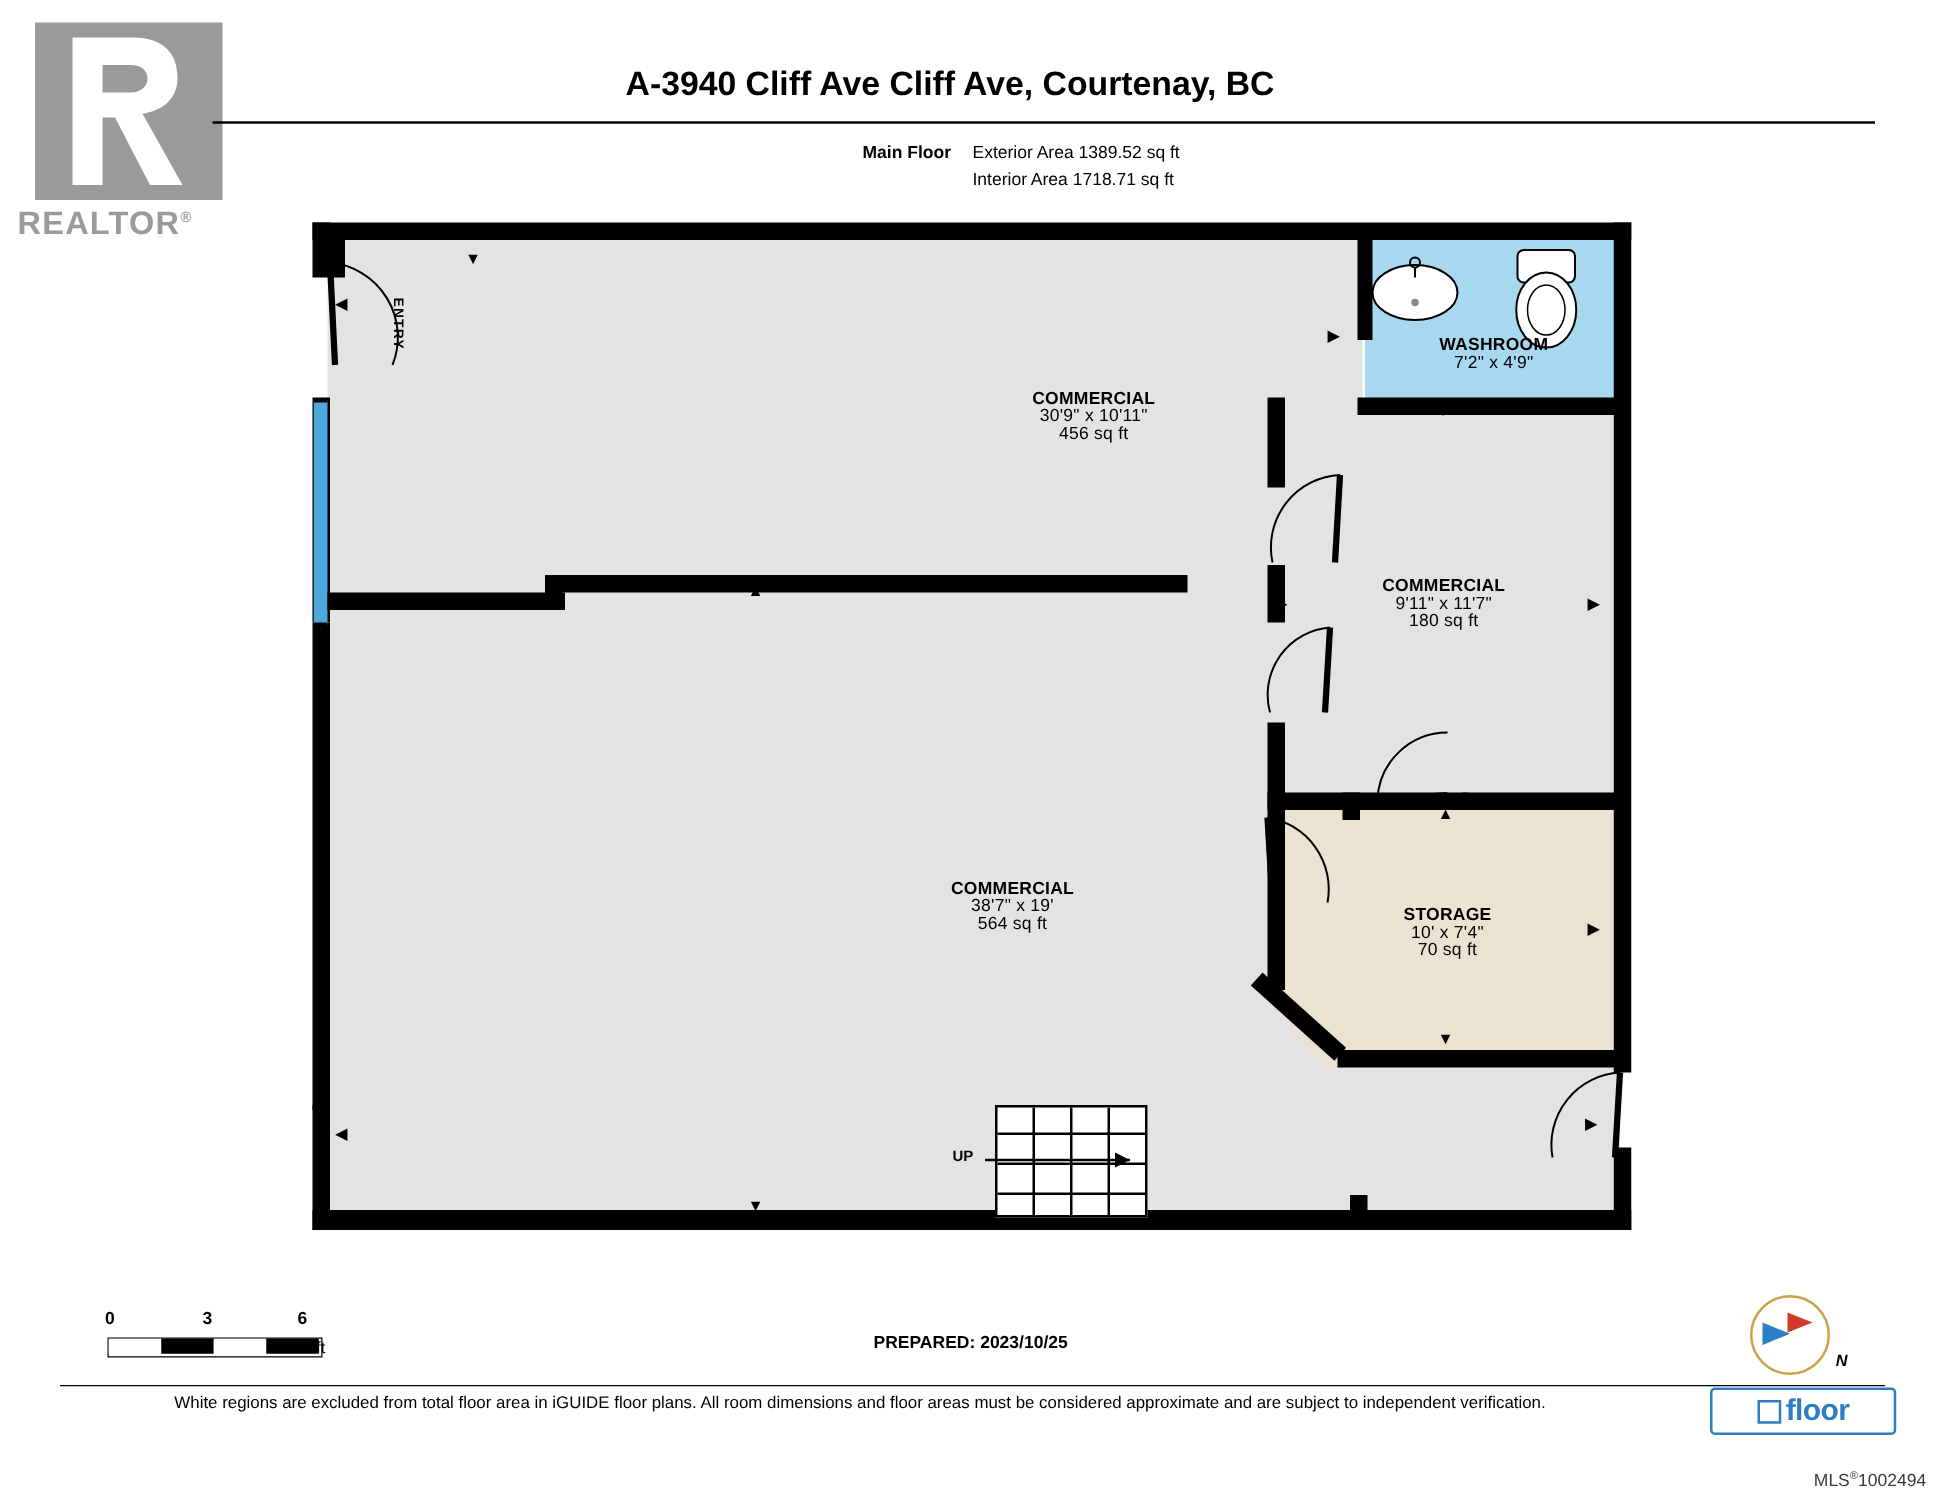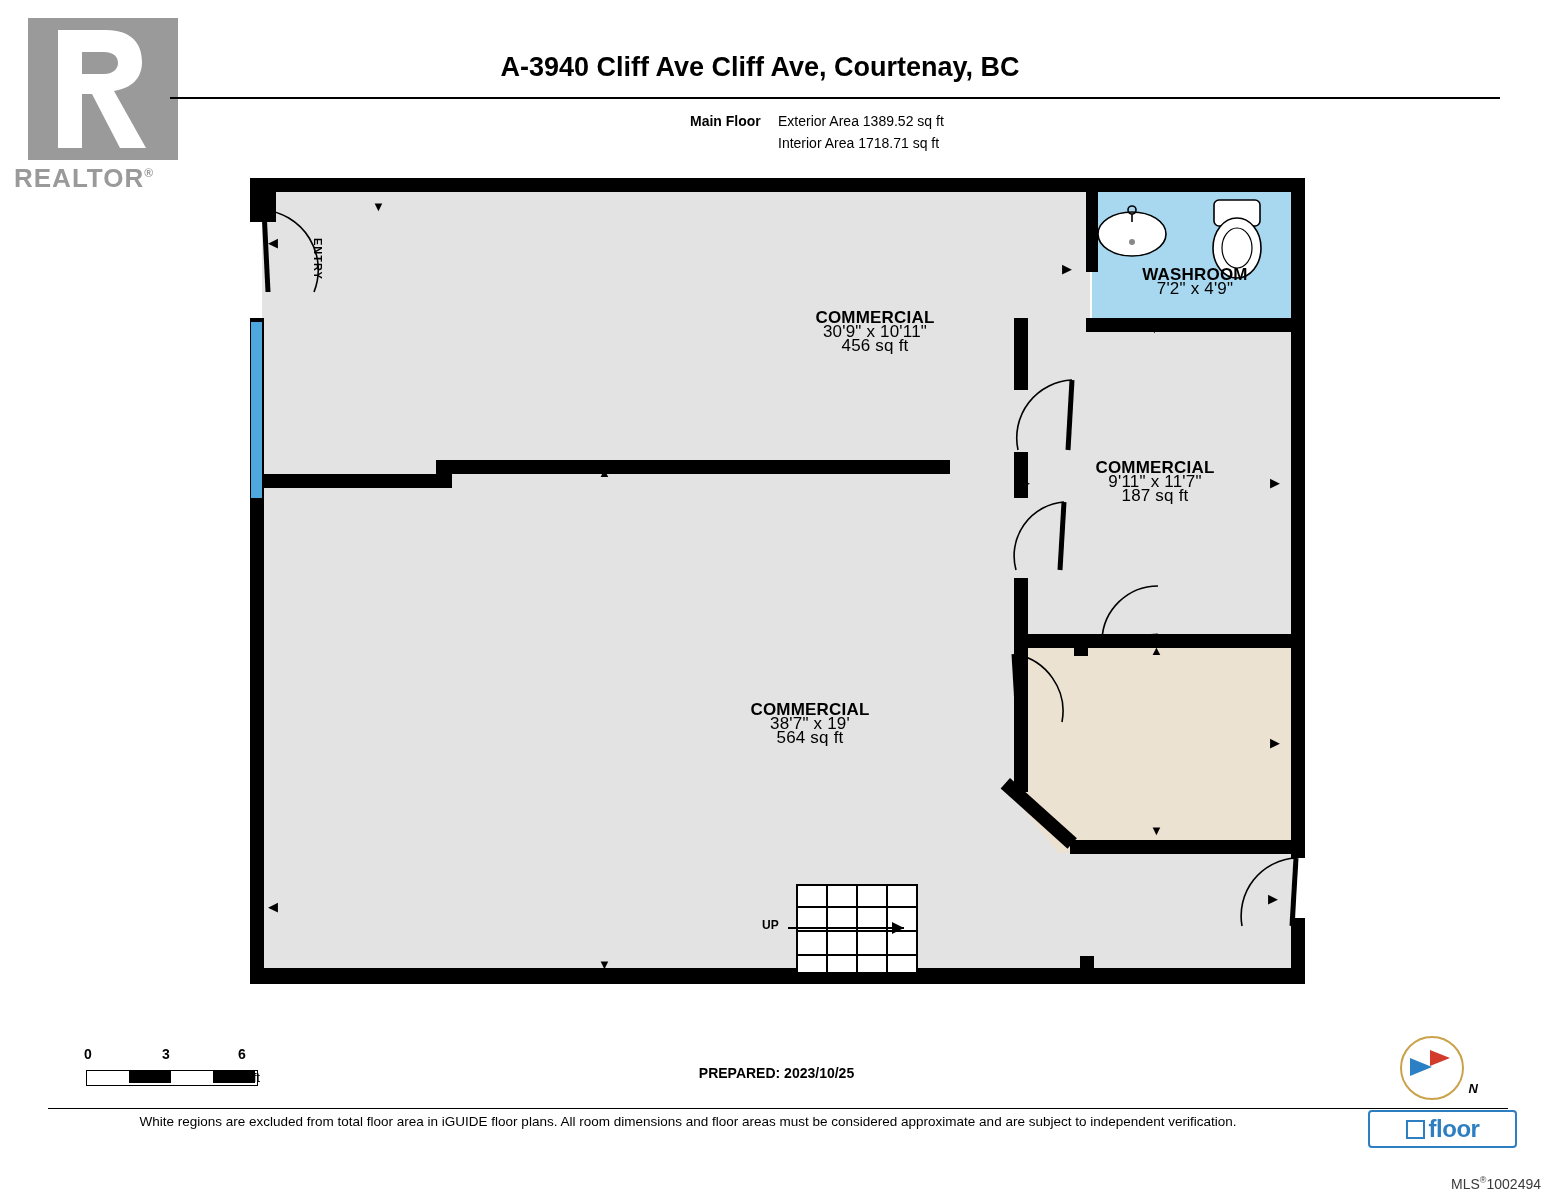--- a/index.html
+++ b/index.html
@@ -41,21 +41,21 @@
 
   
   #plan{
     position:absolute;left:250px;top:178px;width:1055px;height:815px;
   }
   .wall{position:absolute;background:#000;}
   .room-fill{position:absolute;background:#e3e3e3;}
   .fill-blue{position:absolute;background:#a8d8f0;}
   .fill-beige{position:absolute;background:#ece2d2;}
   .label{
-    position:absolute;text-align:center;font-size:17px;line-height:14px;
+    position:absolute;text-align:center;font-size:14px;line-height:14px;
     font-weight:bold;letter-spacing:.2px;
   }
   .label .dim, .label .area{font-weight:normal;}
   .vertical-label{
     position:absolute;font-size:11px;font-weight:bold;letter-spacing:1px;
     writing-mode:vertical-rl;text-orientation:mixed;
   }
   .arrow{position:absolute;font-size:13px;line-height:10px;color:#000;}
   .window-blue{position:absolute;background:#4ea8dd;border-top:2px solid #000;border-bottom:2px solid #000;}
 
@@ -190,29 +190,34 @@
   </div>
 
   <div class="label" style="left:845px;top:90px;width:200px;">
     <div>WASHROOM</div>
     <div class="dim">7'2" x 4'9"</div>
   </div>
 
   <div class="label" style="left:805px;top:283px;width:200px;">
     <div>COMMERCIAL</div>
     <div class="dim">9'11" x 11'7"</div>
-    <div class="area">187 sq ft</div>
+    <div class="area">180 sq ft</div>
   </div>
 
   <div class="label" style="left:455px;top:525px;width:210px;">
     <div>COMMERCIAL</div>
     <div class="dim">38'7" x 19'</div>
     <div class="area">564 sq ft</div>
   </div>
 
+  <div class="label" style="left:808px;top:546px;width:200px;">
+    <div>STORAGE</div>
+    <div class="dim">10' x 7'4"</div>
+    <div class="area">70 sq ft</div>
+  </div>
 
   <div class="arrow" style="left:122px;top:24px;">▼</div>
   <div class="arrow" style="left:122px;top:295px;">▼</div>
   <div class="arrow" style="left:348px;top:290px;">▲</div>
   <div class="arrow" style="left:812px;top:86px;">▶</div>
   <div class="arrow" style="left:898px;top:146px;">▼</div>
   <div class="arrow" style="left:770px;top:300px;">▶</div>
   <div class="arrow" style="left:1020px;top:300px;">▶</div>
   <div class="arrow" style="left:900px;top:468px;">▲</div>
   <div class="arrow" style="left:1020px;top:560px;">▶</div>

